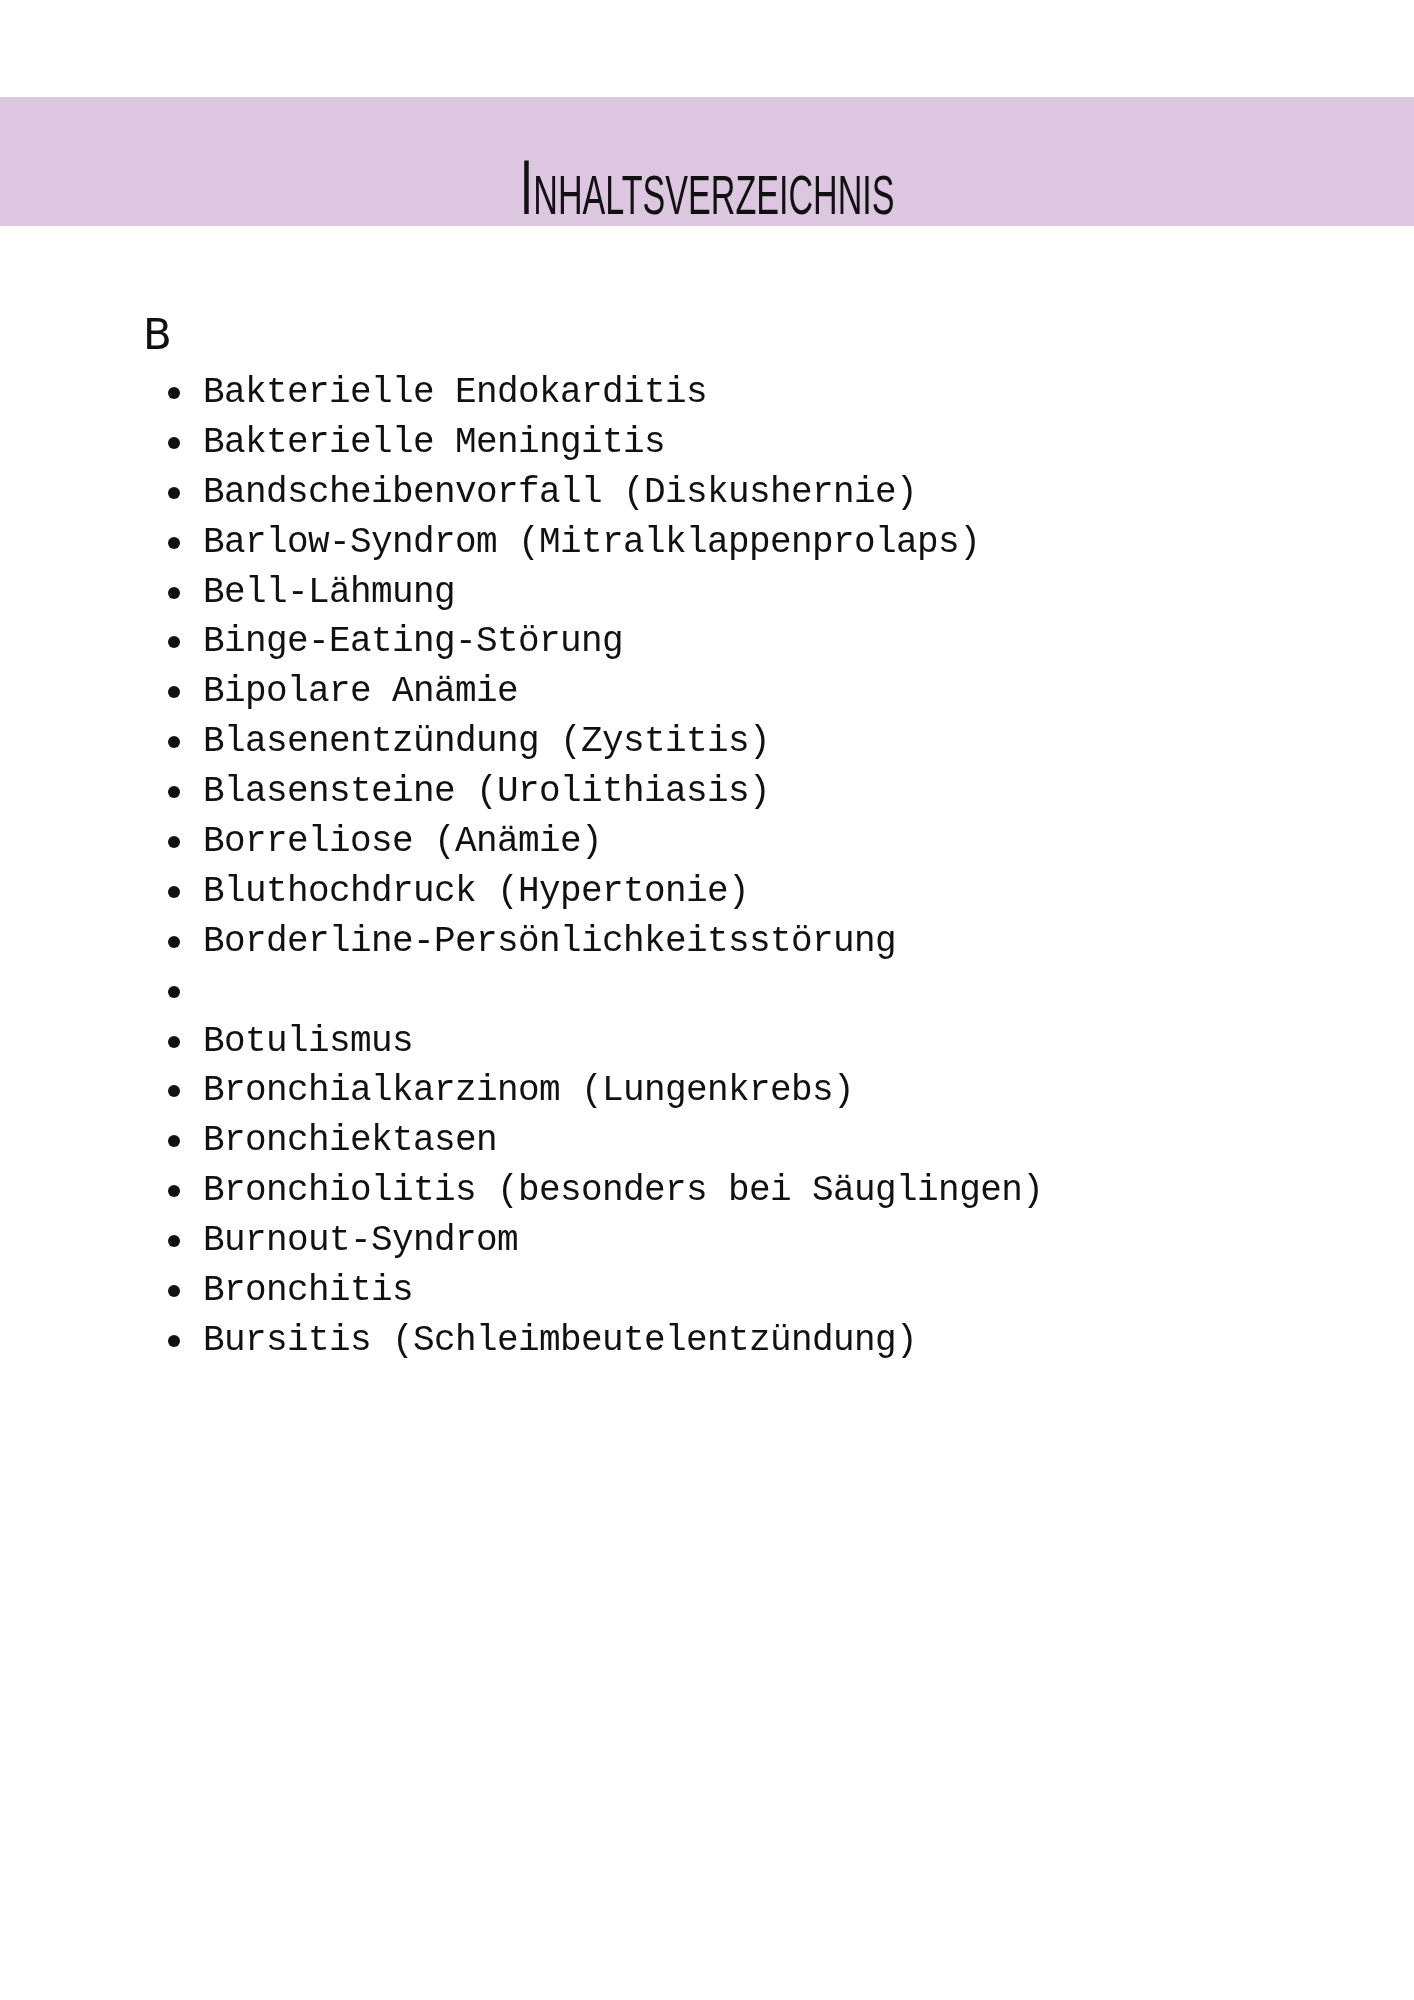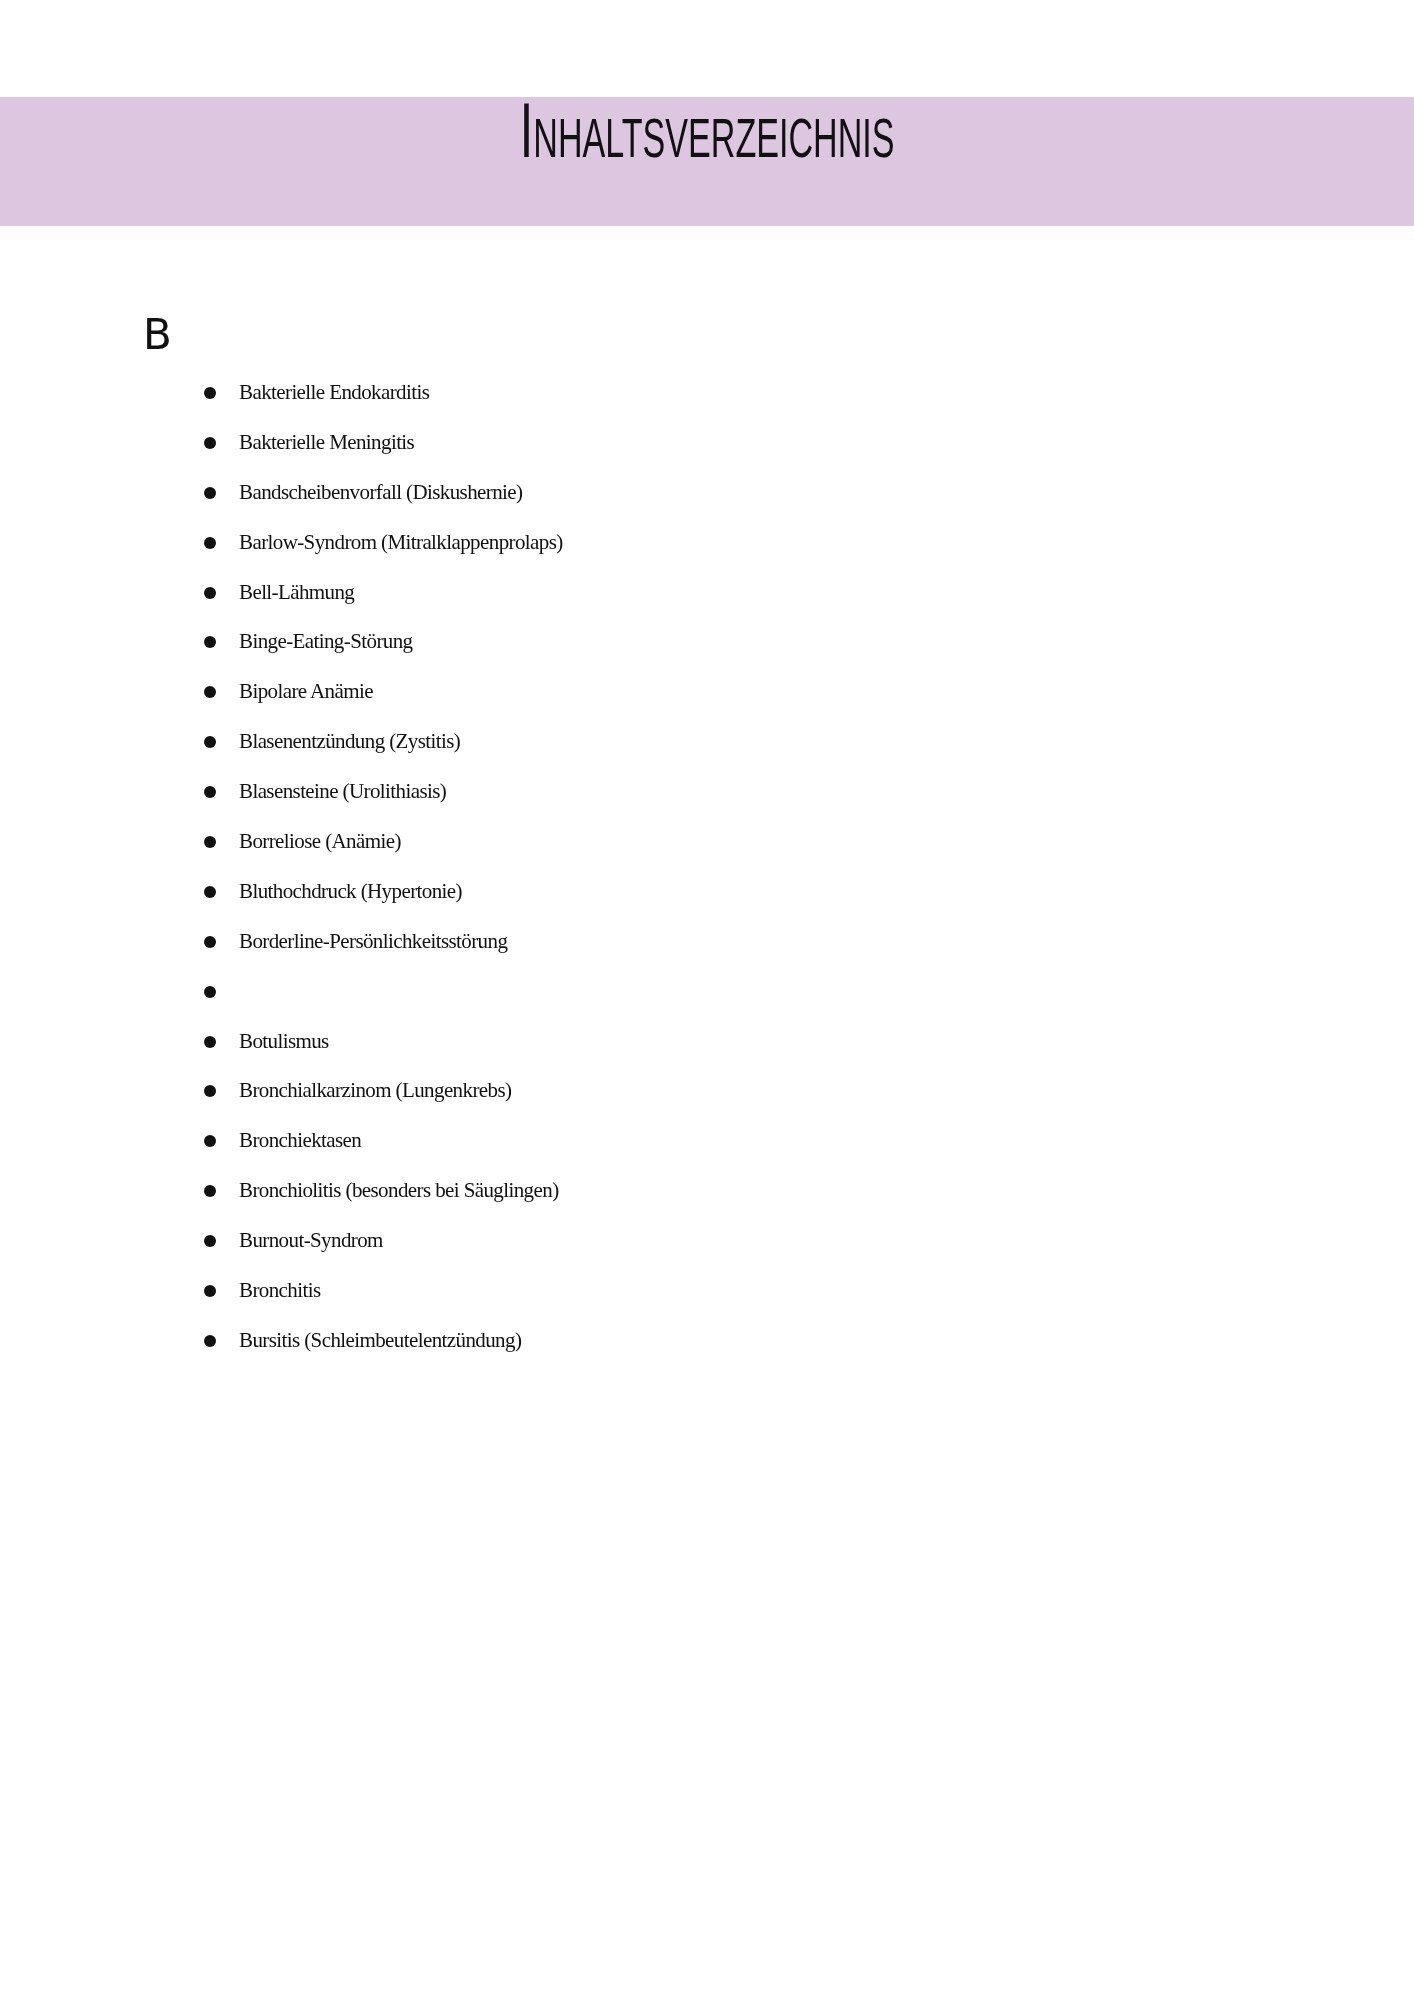--- a/index.html
+++ b/index.html
@@ -3,44 +3,43 @@
   <meta charset="utf-8">
   <style>
     html, body { margin: 0; padding: 0; }
     body {
       width: 1414px; height: 2000px; background: #ffffff; position: relative; overflow: hidden;
       font-family: "DejaVu Sans", sans-serif; color: #111111;
     }
     .banner {
       position: absolute; left: 0; top: 97px; width: 1414px; height: 129px;
       background: #dcc6e0;
-      display: flex; align-items: flex-start; justify-content: center;
+      display: flex; align-items: flex-end; justify-content: center;
     }
     .banner-title {
       font-family: "Liberation Sans Narrow", "Liberation Sans", sans-serif;
       font-variant: small-caps;
       font-size: 78px; line-height: 1; letter-spacing: 0px;
       transform: scaleX(0.62); transform-origin: center;
       color: #111111; font-weight: normal;
       margin-top: -6px;
     }
     .section-letter {
       position: absolute; left: 143px; top: 311px;
       font-family: "DejaVu Sans", sans-serif;
       font-size: 42px; line-height: 48px; font-weight: normal; color: #111111;
     }
     .toc-list {
       position: absolute; left: 0; top: 368px; margin: 0; padding: 0; list-style: none;
     }
     .toc-item {
       position: relative; height: 49.9px; line-height: 49.9px;
       padding-left: 203px; white-space: nowrap;
-      font-family: Liberation Serif, serif; font-size: 21px; color: #111111;
+      font-family: Liberation Mono, monospace; font-size: 36px; color: #111111;
       letter-spacing: -0.6px;
-      margin-left: 36px;
     }
     .bullet {
       position: absolute; left: 168px; top: 19px; width: 12px; height: 12px;
       border-radius: 50%; background: #111111;
     }
   </style>
 </head>
 <body>
 
 <div class="banner">

